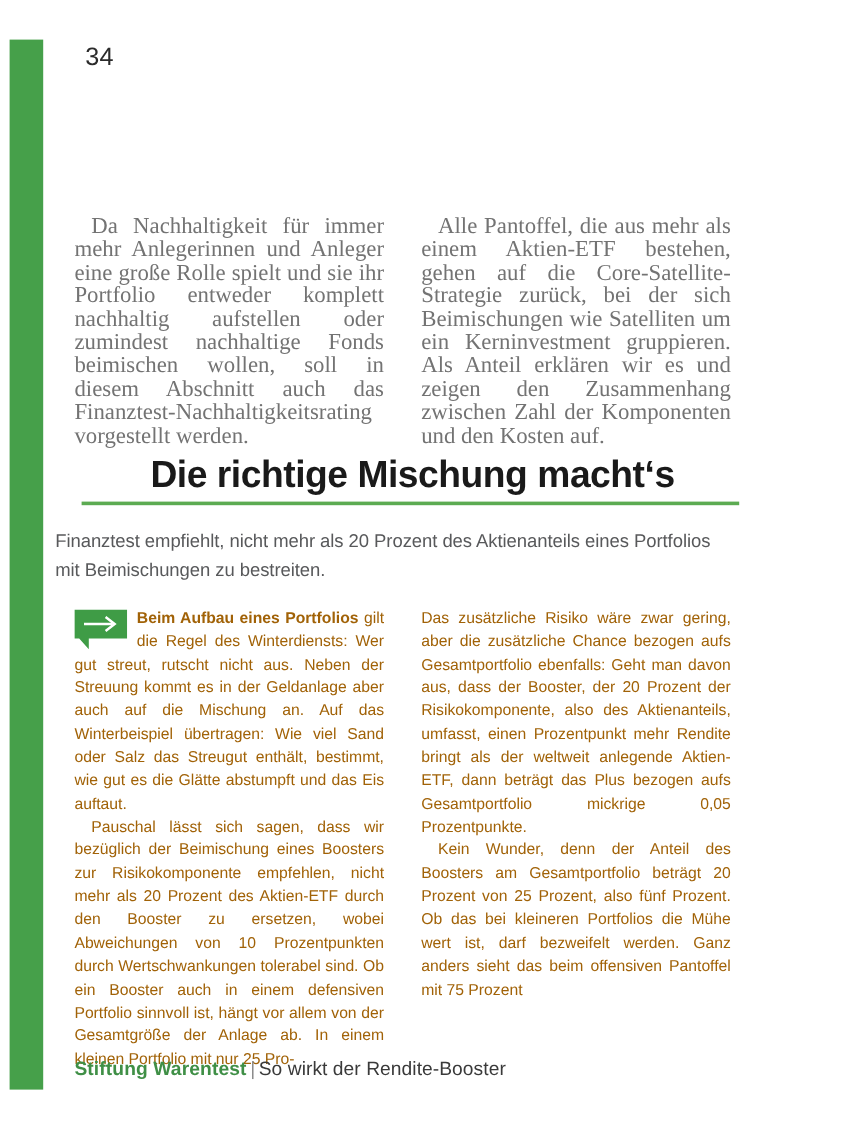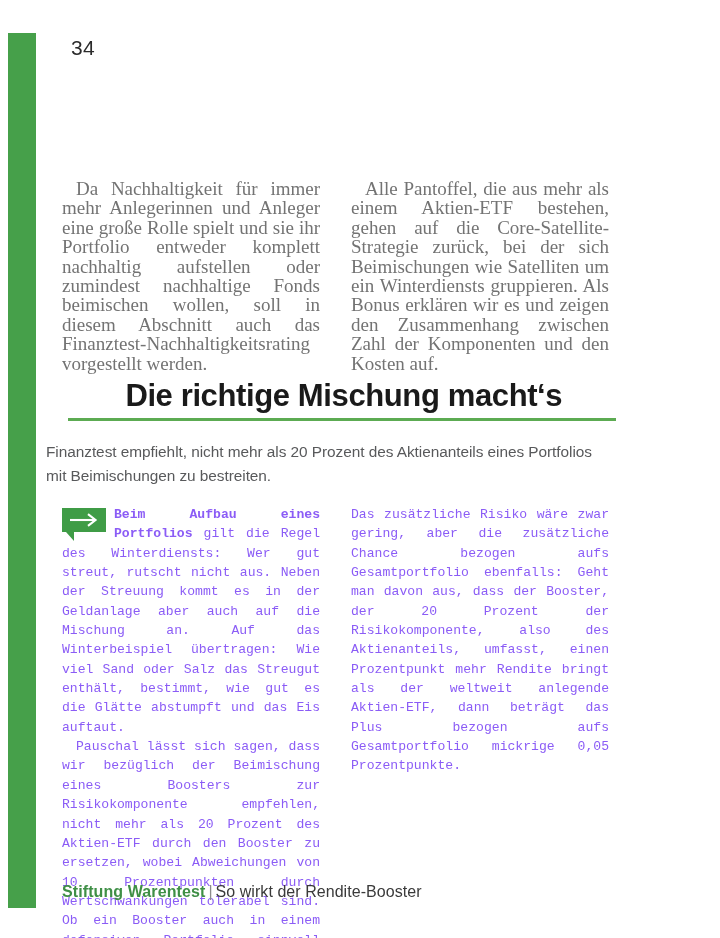--- a/index.html
+++ b/index.html
@@ -119,25 +119,25 @@
   .body-cols {
     position: absolute;
     left: 62px;
     top: 505px;
     width: 548px;
     display: flex;
     gap: 31px;
   }
   .body-cols .col p {
     margin: 0;
-    font-family: Liberation Mono, monospace;
+    font-family: Liberation Sans, sans-serif;
     font-size: 13.1px;
     line-height: 19.35px;
     text-align: justify;
-    color: #8b5cf6;
+    color: #a16207;
   }
   .body-cols .col p + p {
     text-indent: 14px;
   }
 
   
   .lead-para {
     position: relative;
   }
   .lead-para .lead-spacer {
@@ -189,21 +189,21 @@
 
 <div class="spine" style="background: rgb(70, 160, 74);"></div>
 
 <div class="page-number" style="color: rgb(43, 43, 43); margin-left: 38px;">34</div>
 
 <div class="intro cols">
   <div class="col">
     <p>Da Nachhaltigkeit für immer mehr Anlegerinnen und Anleger eine große Rolle spielt und sie ihr Portfolio entweder komplett nachhaltig aufstellen oder zumindest nachhaltige Fonds beimischen wollen, soll in diesem Abschnitt auch das Finanztest-Nachhaltigkeitsrating vorgestellt werden.</p>
   </div>
   <div class="col">
-    <p>Alle Pantoffel, die aus mehr als einem Aktien-ETF bestehen, gehen auf die Core-Satellite-Strategie zurück, bei der sich Beimischungen wie Satelliten um ein Winterdiensts gruppieren. Als Bonus erklären wir es und zeigen den Zusammenhang zwischen Zahl der Komponenten und den Kosten auf.</p>
+    <p>Alle Pantoffel, die aus mehr als einem Aktien-ETF bestehen, gehen auf die Core-Satellite-Strategie zurück, bei der sich Beimischungen wie Satelliten um ein Kerninvestment gruppieren. Als Anteil erklären wir es und zeigen den Zusammenhang zwischen Zahl der Komponenten und den Kosten auf.</p>
   </div>
 </div>
 
 <div class="headline-wrap">
   <h1 class="headline">Die richtige Mischung macht‘s</h1>
   <div class="headline-rule" style="background: rgb(92, 171, 82);"></div>
 </div>
 
 <p class="standfirst" style="color: rgb(88, 89, 91);">Finanztest empfiehlt, nicht mehr als 20 Prozent des Aktienanteils eines Portfolios mit Beimischungen zu bestreiten.</p>
 
@@ -217,19 +217,20 @@
         <path d="M8 12 H32" stroke="#ffffff" stroke-width="2.1" fill="none" stroke-linecap="butt"></path>
         <path d="M26 6.2 L33.5 12 L26 17.8" stroke="#ffffff" stroke-width="2.1" fill="none" stroke-linecap="butt" stroke-linejoin="miter"></path>
       </svg>
       <span class="lead-in">Beim Aufbau eines Portfolios</span><span> gilt die Regel des Winterdiensts: Wer gut streut, rutscht nicht aus. Neben der Streuung kommt es in der Geldanlage aber auch auf die Mischung an. Auf das Winterbeispiel übertragen: Wie viel Sand oder Salz das Streugut enthält, bestimmt, wie gut es die Glätte abstumpft und das Eis auftaut.</span>
     </p>
     <p>Pauschal lässt sich sagen, dass wir bezüglich der Beimischung eines Boosters zur Risikokomponente empfehlen, nicht mehr als 20 Prozent des Aktien-ETF durch den Booster zu ersetzen, wobei Abweichungen von 10 Prozentpunkten durch Wertschwankungen tolerabel sind. Ob ein Booster auch in einem defensiven Portfolio sinnvoll ist, hängt vor allem von der Gesamtgröße der Anlage ab. In einem kleinen Portfolio mit nur 25 Pro-</p>
   </div>
 
   <div class="col">
     <p>Das zusätzliche Risiko wäre zwar gering, aber die zusätzliche Chance bezogen aufs Gesamtportfolio ebenfalls: Geht man davon aus, dass der Booster, der 20 Prozent der Risikokomponente, also des Aktienanteils, umfasst, einen Prozentpunkt mehr Rendite bringt als der weltweit anlegende Aktien-ETF, dann beträgt das Plus bezogen aufs Gesamtportfolio mickrige 0,05 Prozentpunkte.</p>
+    <p>Kein Wunder, denn der Anteil des Boosters am Gesamtportfolio beträgt 20 Prozent von 25 Prozent, also fünf Prozent. Ob das bei kleineren Portfolios die Mühe wert ist, darf bezweifelt werden. Ganz anders sieht das beim offensiven Pantoffel mit 75 Prozent</p>
   </div>
 
 </div>
 
 <div class="footer">
   <span class="brand" style="color: rgb(63, 143, 70);">Stiftung Warentest</span><span class="sep">|</span><span class="section">So wirkt der Rendite-Booster</span>
 </div>
 
 </body></html>

